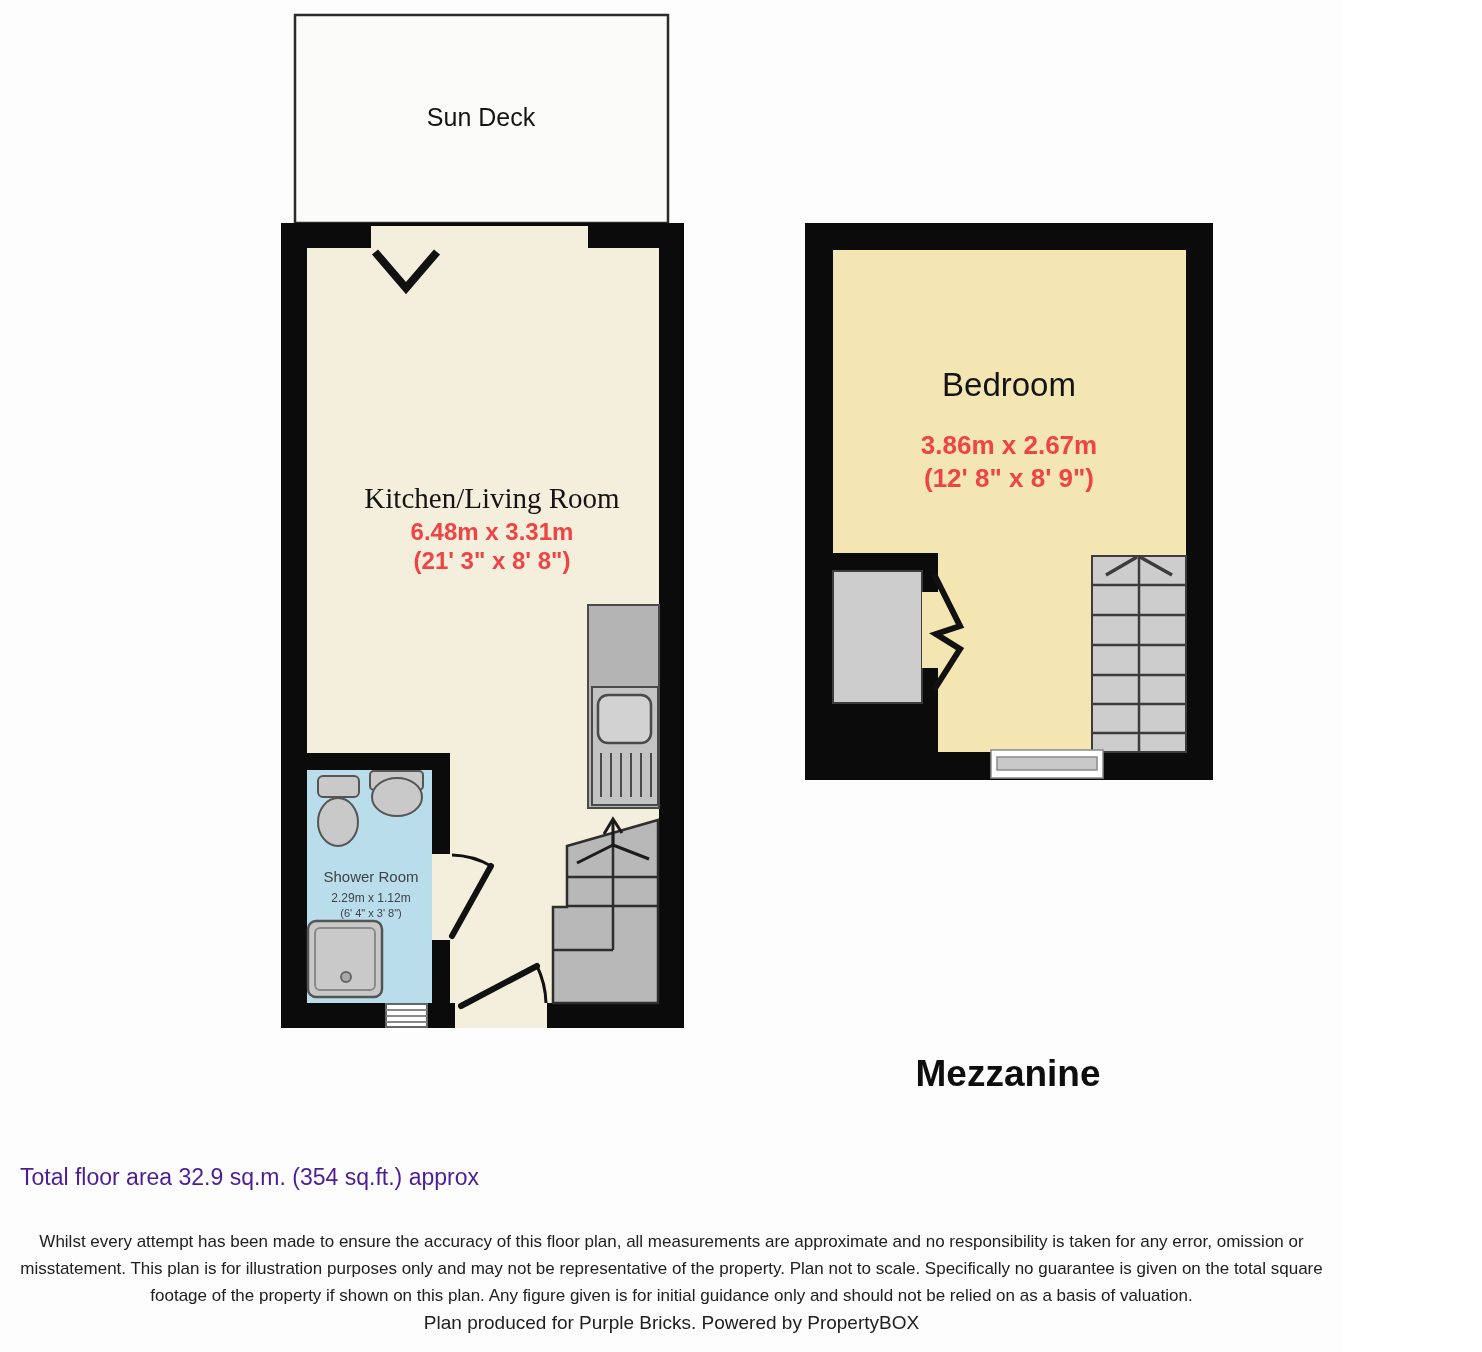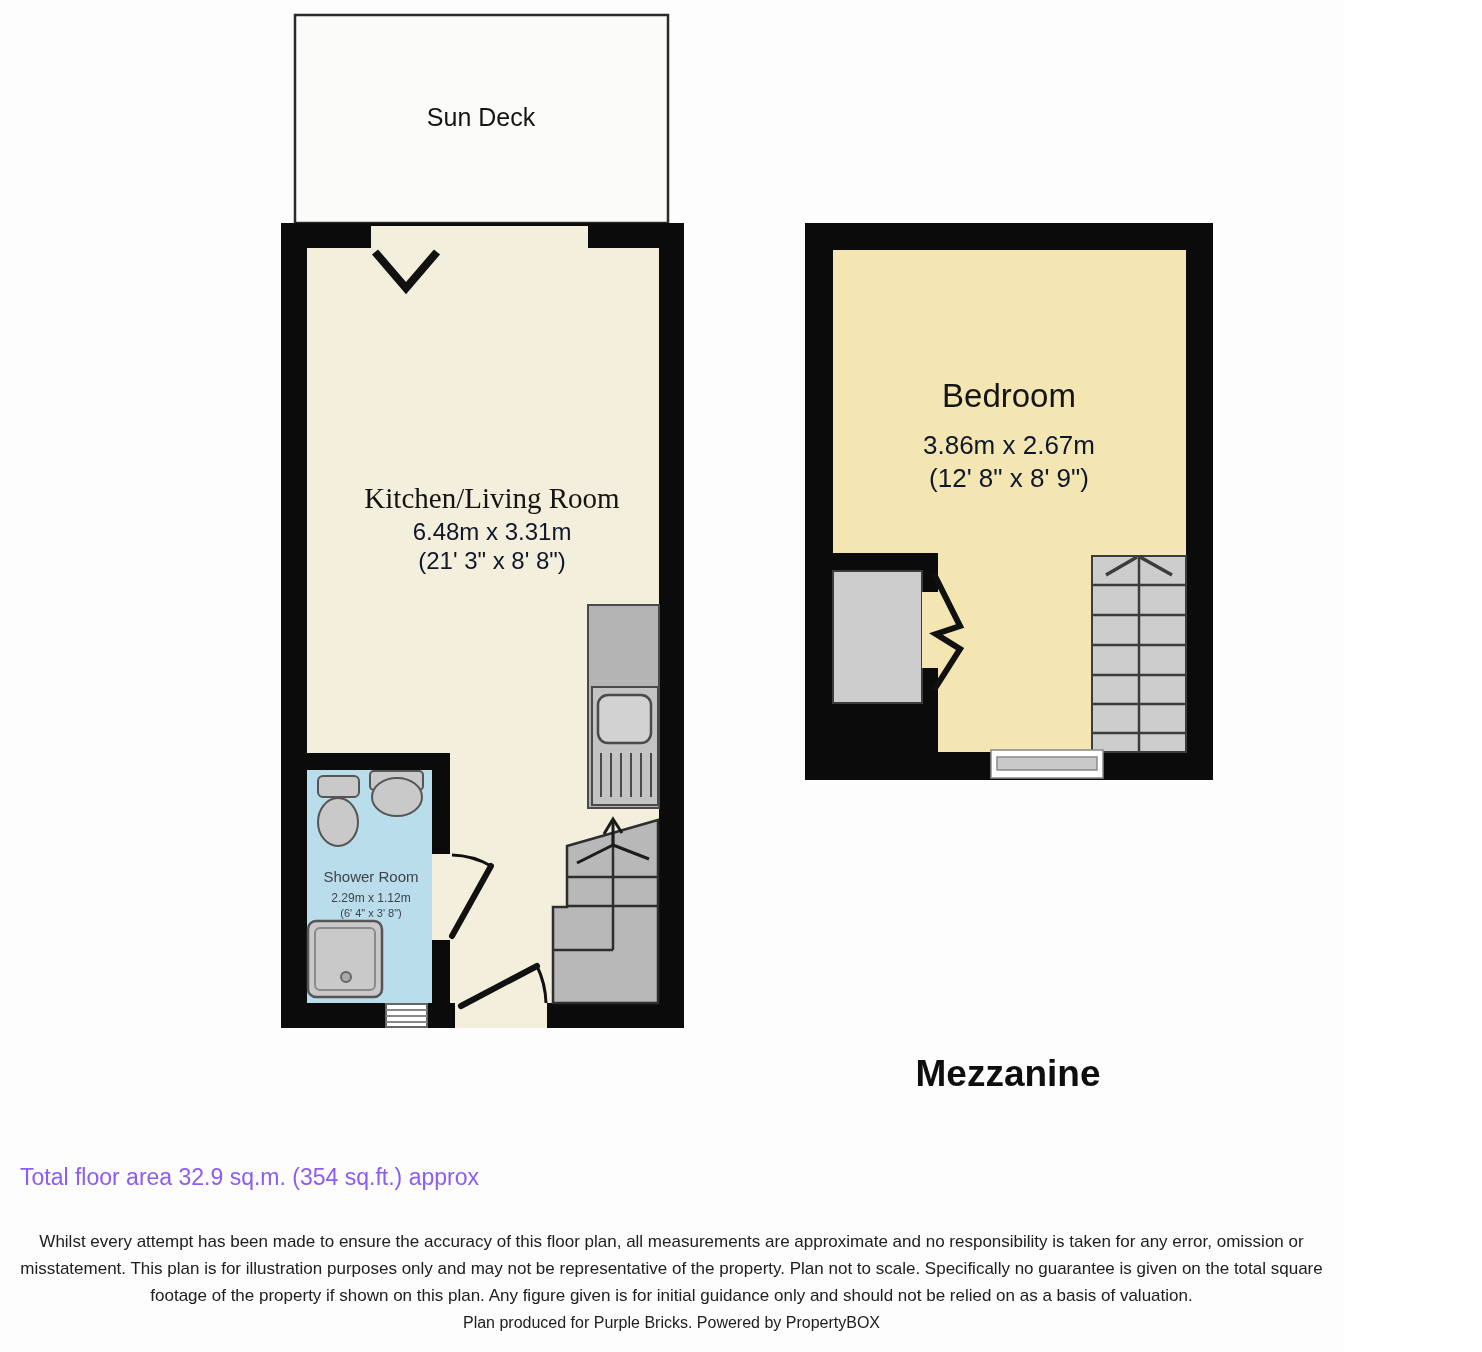--- a/index.html
+++ b/index.html
@@ -9,30 +9,30 @@
     background:#fdfdfd;
     font-family:"Liberation Sans", sans-serif;
     color:#1b1b1b;
     overflow:hidden;
   }
   #plan-svg{position:absolute;left:0;top:0;}
   .lbl{position:absolute;transform:translateX(-50%);white-space:nowrap;text-align:center;}
   .sun-deck-lbl{font-size:25px;color:#141414;}
   .room-title{font-size:29px;color:#141414;}
   .room-title.big{font-size:33px;}
-  .room-dim{font-size:24px;color:#0f172a;}
+  .room-dim{font-size:24px;color:#ef4444;font-weight:bold;}
   .room-dim.big{font-size:26px;}
   .shower-lbl{font-size:15px;color:#3f4247;}
   .shower-dim{font-size:12px;color:#3f4247;}
   .shower-dim2{font-size:11px;color:#3f4247;}
   .floor-title{font-size:37px;font-weight:700;color:#0e0e0e;}
-  .total-area{position:absolute;left:20px;top:1164px;font-size:23px;color:#8b5cf6;}
+  .total-area{position:absolute;left:20px;top:1164px;font-size:23px;color:#4c1d95;}
   .footer-block{position:absolute;left:0;right:0;top:1228px;text-align:center;}
   .disclaimer{max-width:1400px;margin:0 auto;font-size:17px;line-height:27px;color:#202020;}
-  .credit{margin:0 auto;font-size:16px;line-height:27px;color:#202020;}
+  .credit{margin:0 auto;font-size:19px;line-height:27px;color:#202020;}
 </style>
 </head>
 <body>
 
 <div id="stage">
 
   <svg id="plan-svg" width="1482" height="1352" viewBox="0 0 1482 1352">
 
     <rect x="295" y="15" width="373" height="208" fill="#fbfbf9" stroke="#2b2b2b" stroke-width="2.5"></rect>
 
@@ -134,21 +134,21 @@
   <div class="lbl sun-deck-lbl" style="left:481px;top:103px;">Sun Deck</div>
 
   <div class="lbl room-title" style="left:492px;top:482px;font-family:Liberation Serif, serif;">Kitchen/Living Room</div>
   <div class="lbl room-dim" style="left:492px;top:518px;">6.48m x 3.31m</div>
   <div class="lbl room-dim" style="left:492px;top:547px;">(21' 3" x 8' 8")</div>
 
   <div class="lbl shower-lbl" style="left:371px;top:868px;">Shower Room</div>
   <div class="lbl shower-dim" style="left:371px;top:891px;">2.29m x 1.12m</div>
   <div class="lbl shower-dim2" style="left:371px;top:907px;">(6' 4" x 3' 8")</div>
 
-  <div class="lbl room-title big" style="left:1009px;top:377px;">Bedroom</div>
+  <div class="lbl room-title big" style="left:1009px;top:366px;">Bedroom</div>
   <div class="lbl room-dim big" style="left:1009px;top:430px;">3.86m x 2.67m</div>
   <div class="lbl room-dim big" style="left:1009px;top:463px;">(12' 8" x 8' 9")</div>
 
   <div class="lbl floor-title" style="left:1008px;top:1053px;">Mezzanine</div>
 
   <div class="total-area">Total floor area 32.9 sq.m. (354 sq.ft.) approx</div>
 
   <div class="footer-block">
     <p class="disclaimer" style="margin:0 auto;">Whilst every attempt has been made to ensure the accuracy of this floor plan, all measurements are approximate and no responsibility is taken for any error, omission or misstatement. This plan is for illustration purposes only and may not be representative of the property. Plan not to scale. Specifically no guarantee is given on the total square footage of the property if shown on this plan. Any figure given is for initial guidance only and should not be relied on as a basis of valuation.</p>
     <p class="credit" style="margin:0 auto;">Plan produced for Purple Bricks. Powered by PropertyBOX</p>

